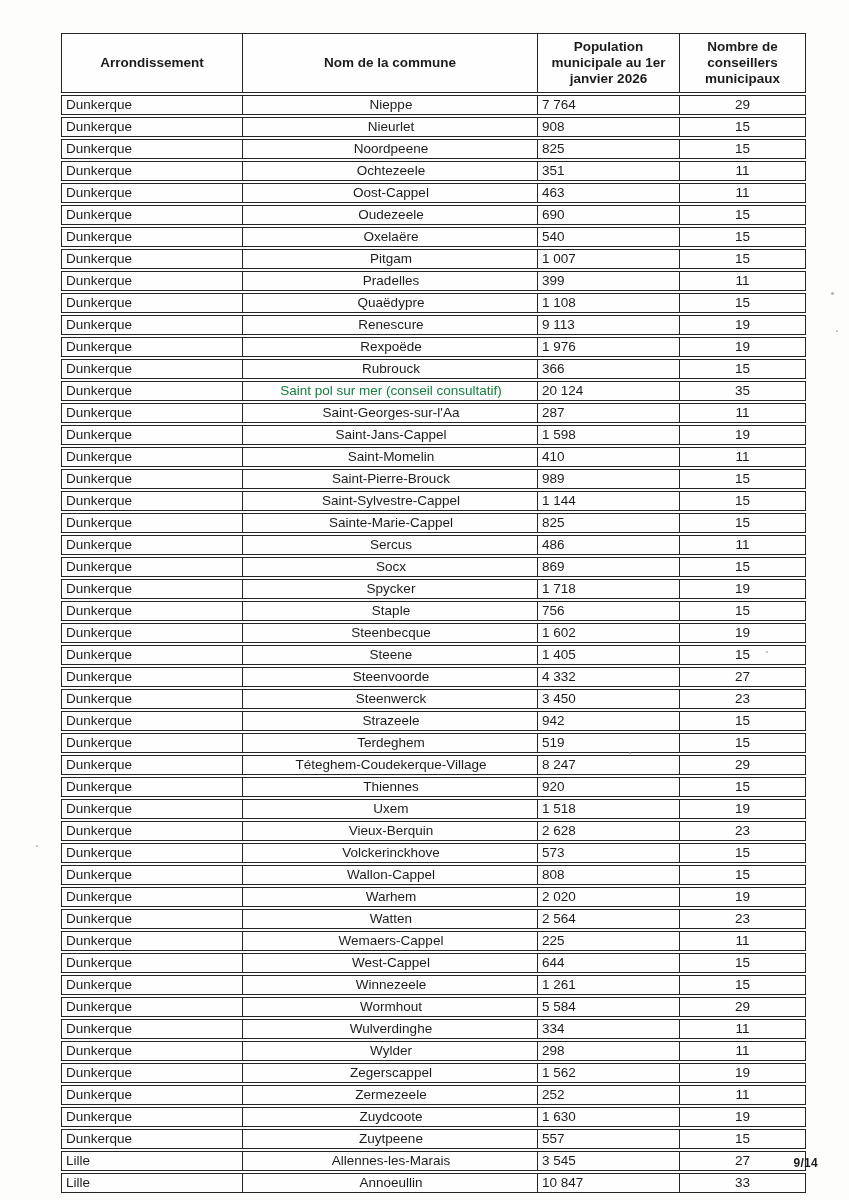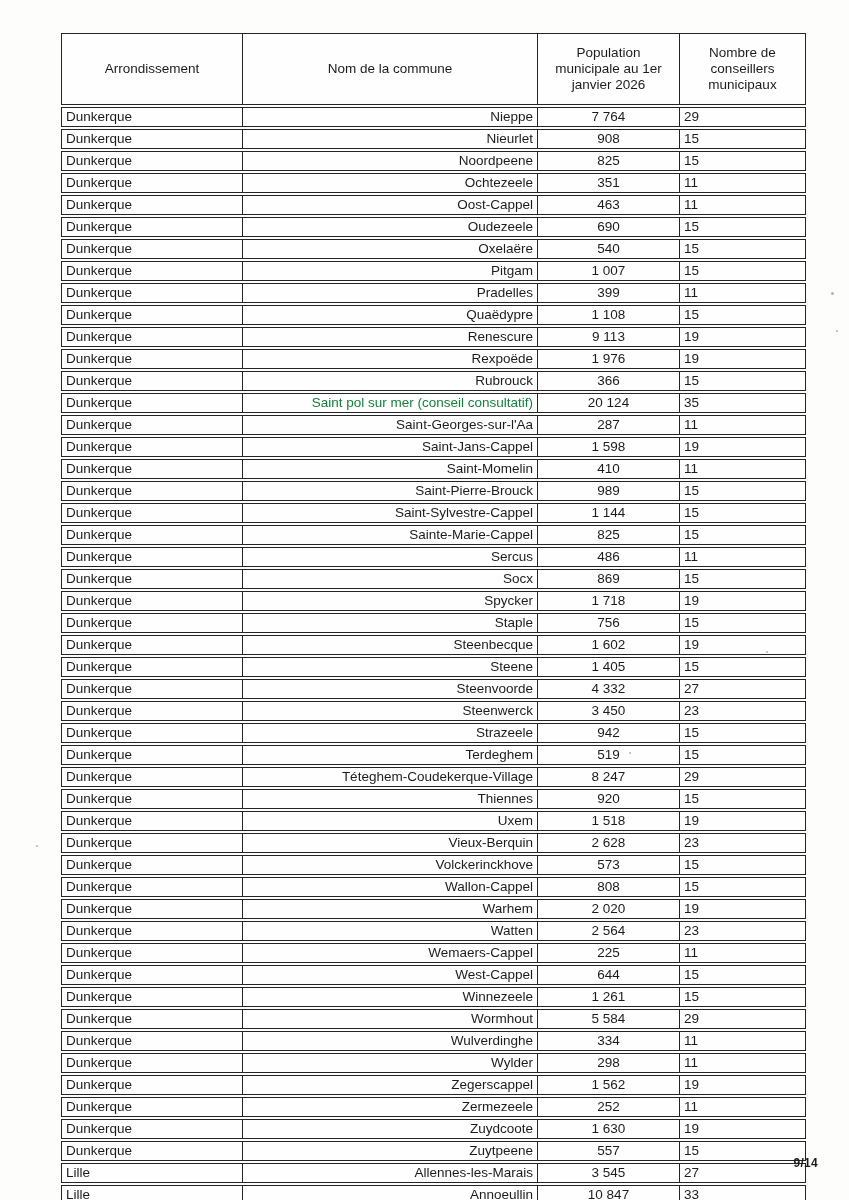--- a/index.html
+++ b/index.html
@@ -41,41 +41,41 @@
     border-right: none;
     background: #fefefe;
     overflow: hidden;
     white-space: nowrap;
   }
   th:last-child, td:last-child { border-right: 1.5px solid #242424; margin-top: 16px; }
   
   th + th, td + td { border-left: 1.5px solid #242424; }
 
   thead th {
-    height: 72px;
-    font-weight: normal;
+    height: 60px;
+    font-weight: bold;
     font-size: 13.5px;
     line-height: 1.2;
     text-align: center;
     vertical-align: middle;
     white-space: normal;
     padding: 2px 6px;
   }
 
   tbody td {
     height: 16.5px;
     line-height: 16px;
     padding: 1px 4px;
     vertical-align: middle;
   }
 
   td.col0 { text-align: left; }
-  td.col1 { text-align: right; padding-left: 6px; }
-  td.col2 { text-align: center; }
-  td.col3 { text-align: left; }
+  td.col1 { text-align: center; padding-left: 6px; }
+  td.col2 { text-align: left; }
+  td.col3 { text-align: center; }
 
   td.muted { color: #15803d; }
 
   .footer-page-number {
     position: absolute;
     top: 1156px;
     right: 31px;
     font-size: 12px;
     font-weight: bold;
     letter-spacing: 0.3px;

